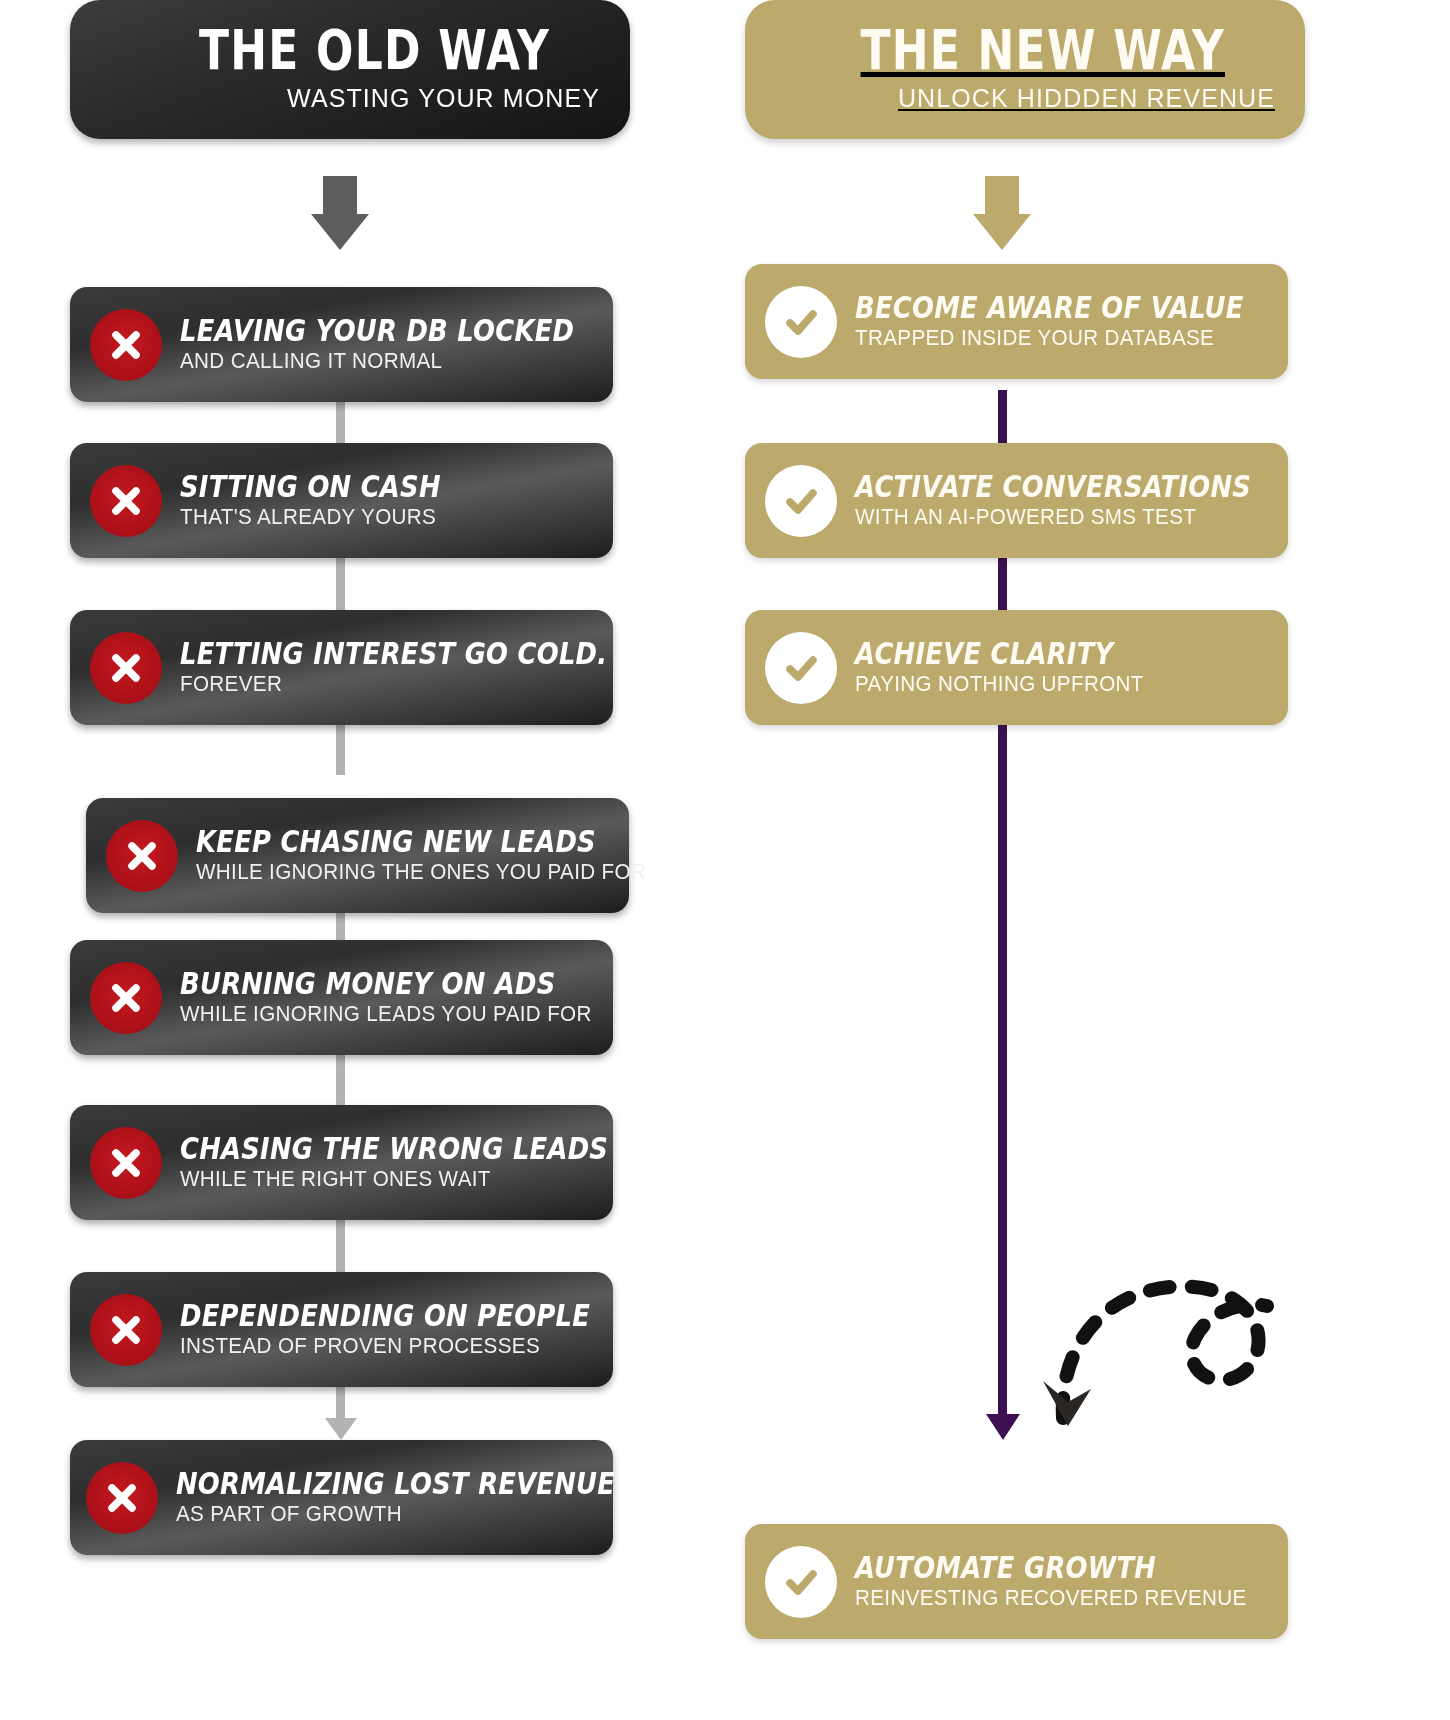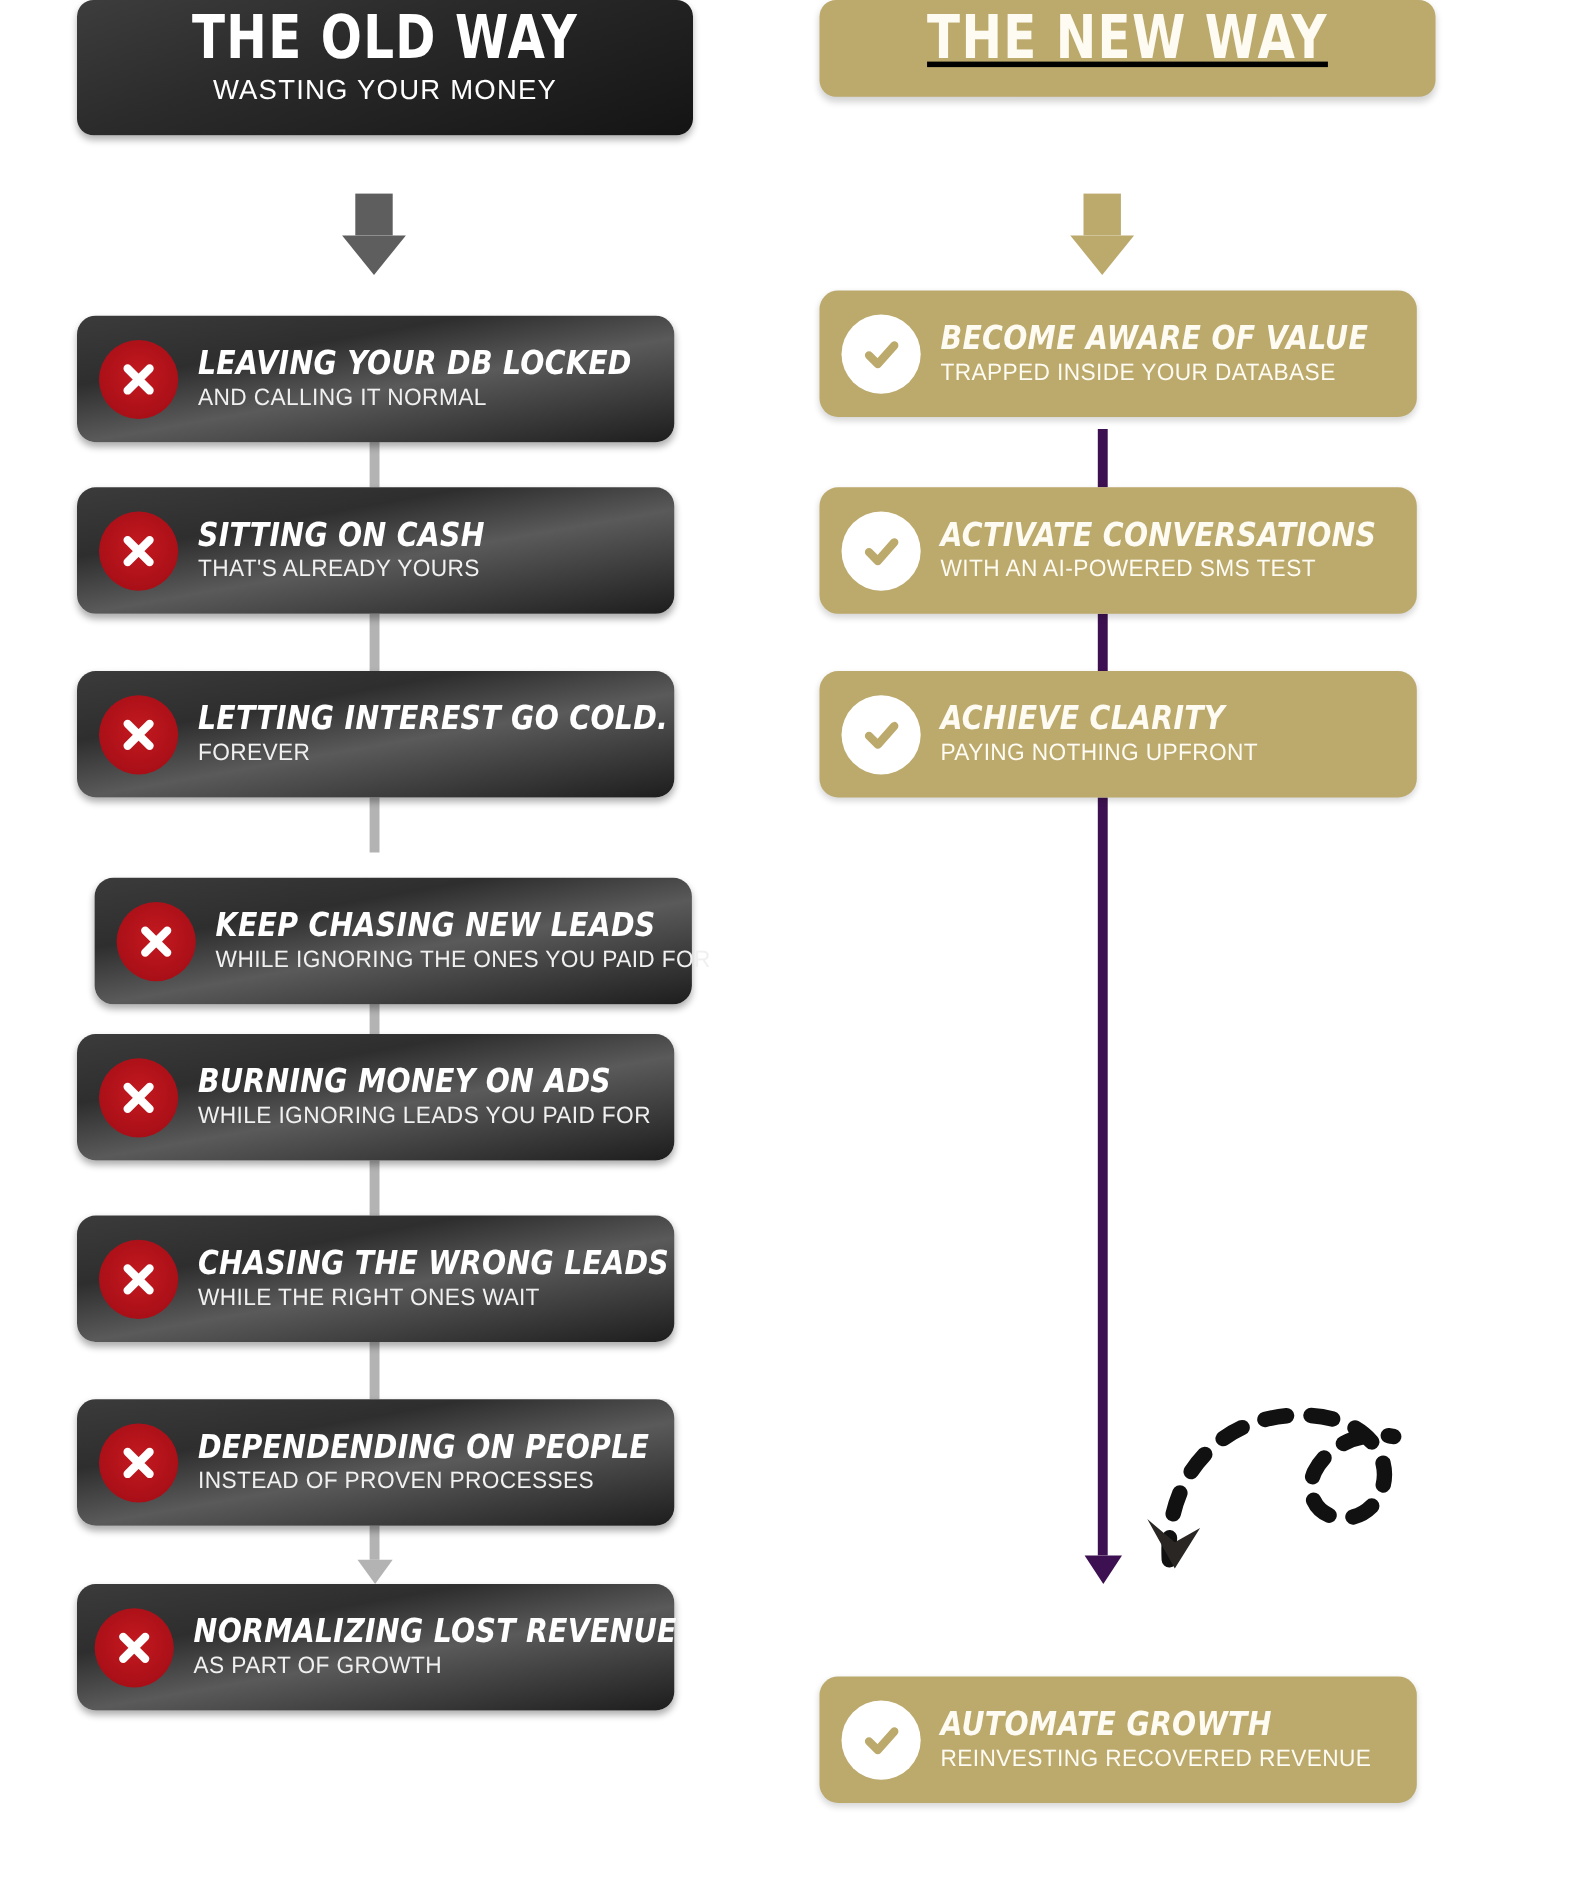--- a/index.html
+++ b/index.html
@@ -33,23 +33,23 @@
     position: absolute;
     width: 9px;
     z-index: 0;
   }
   .spine.old  { background: #b3b3b3; }
   .spine.new  { background: #3d1151; }
 
   
   .banner {
     position: relative;
-    border-radius: 15px;
-    padding: 6px 30px 26px;
-    text-align: center;
+    border-radius: 30px;
+    padding: 22px 30px 26px;
+    text-align: right;
     z-index: 2;
   }
   .banner.old {
     background: linear-gradient(160deg, #3d3d3d 0%, #2b2b2b 38%, #141414 100%);
     box-shadow: 0 4px 7px rgba(0,0,0,.30);
   }
   .banner.new {
     background: #bca96c;
     box-shadow: 0 4px 7px rgba(0,0,0,.18);
   }
@@ -193,20 +193,21 @@
     <div class="big-arrow old" style="left:241px; top:176px;">
       <div class="shaft"></div>
       <div class="head"></div>
     </div>
   </div>
 
   <div class="column new">
 
     <div class="banner new">
       <div class="banner-title">THE NEW WAY</div>
+      <div class="banner-sub">UNLOCK HIDDDEN REVENUE</div>
     </div>
 
     <div class="big-arrow new" style="left:228px; top:176px;">
       <div class="shaft"></div>
       <div class="head"></div>
     </div>
   </div>
 
   <div id="spine-layer">
       <div class="spine old" style="left: 336px; top: 390px; height: 53px;"></div>

